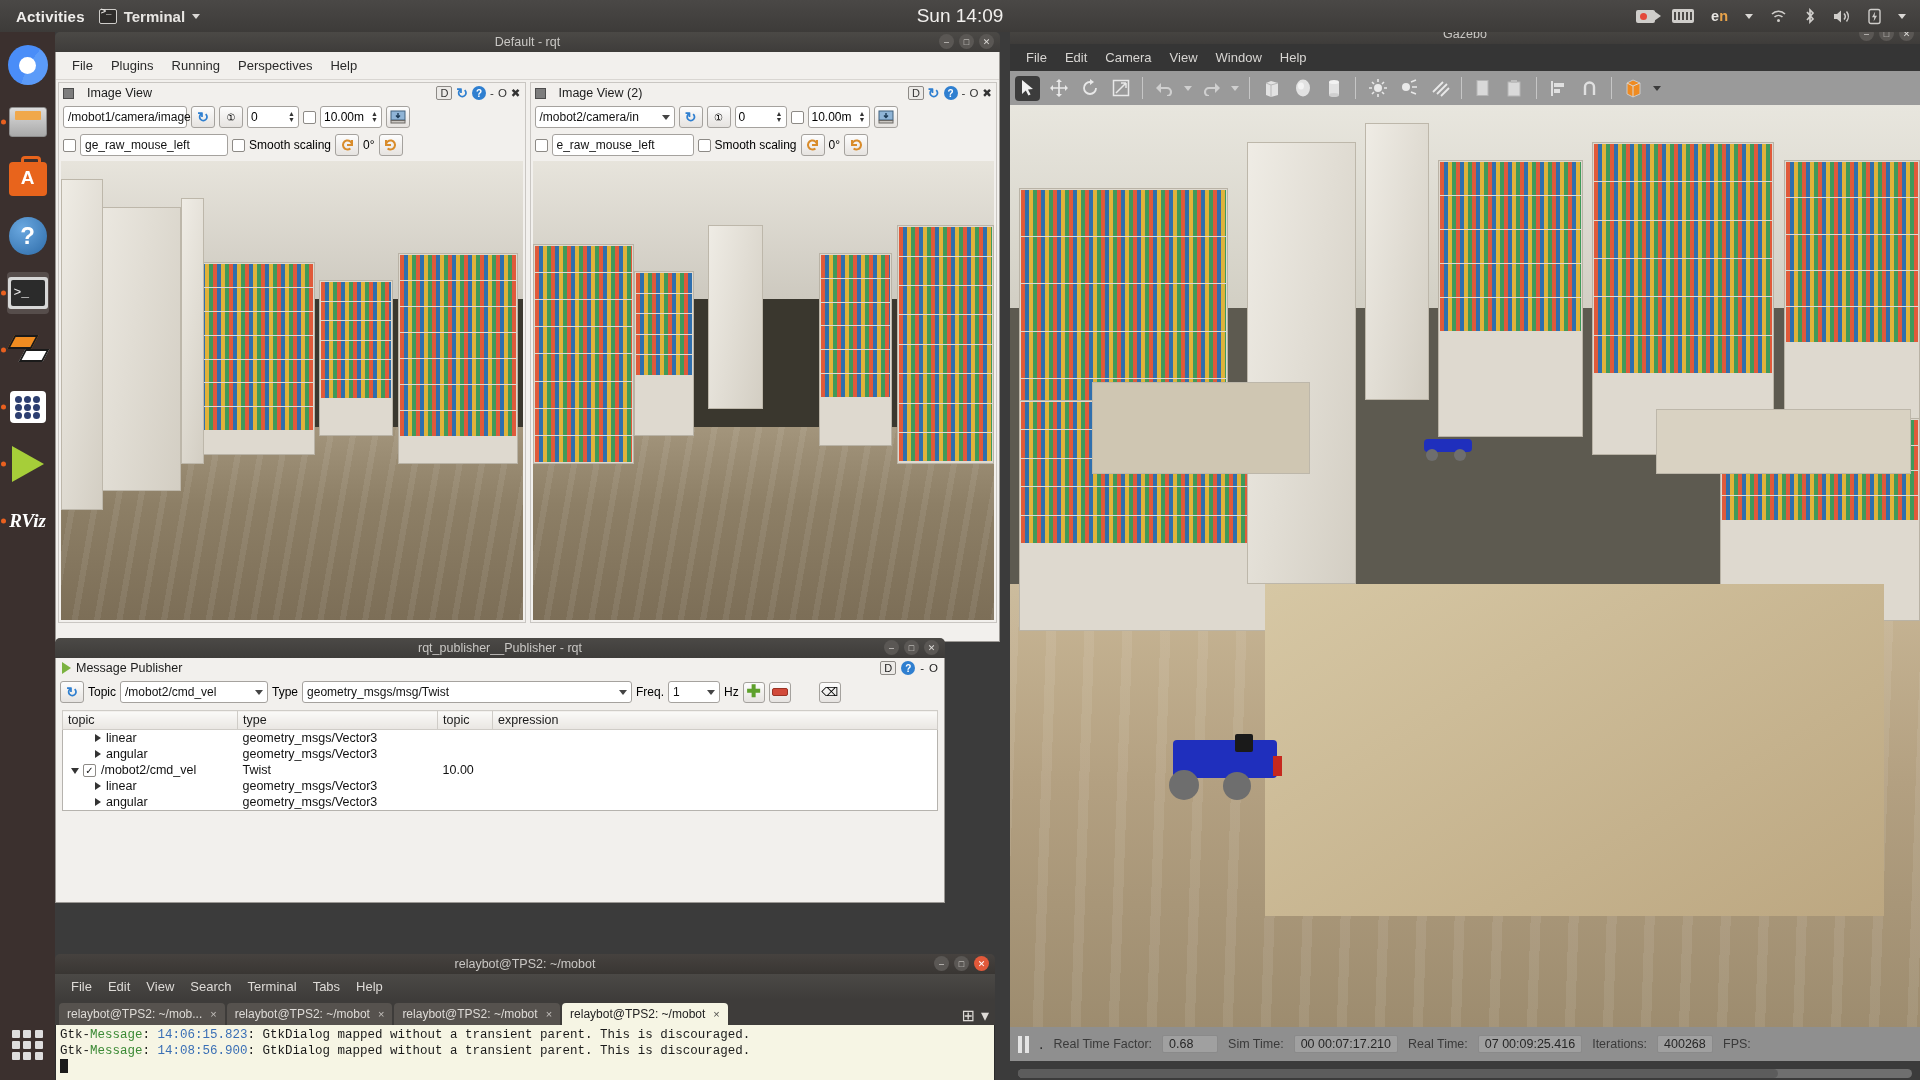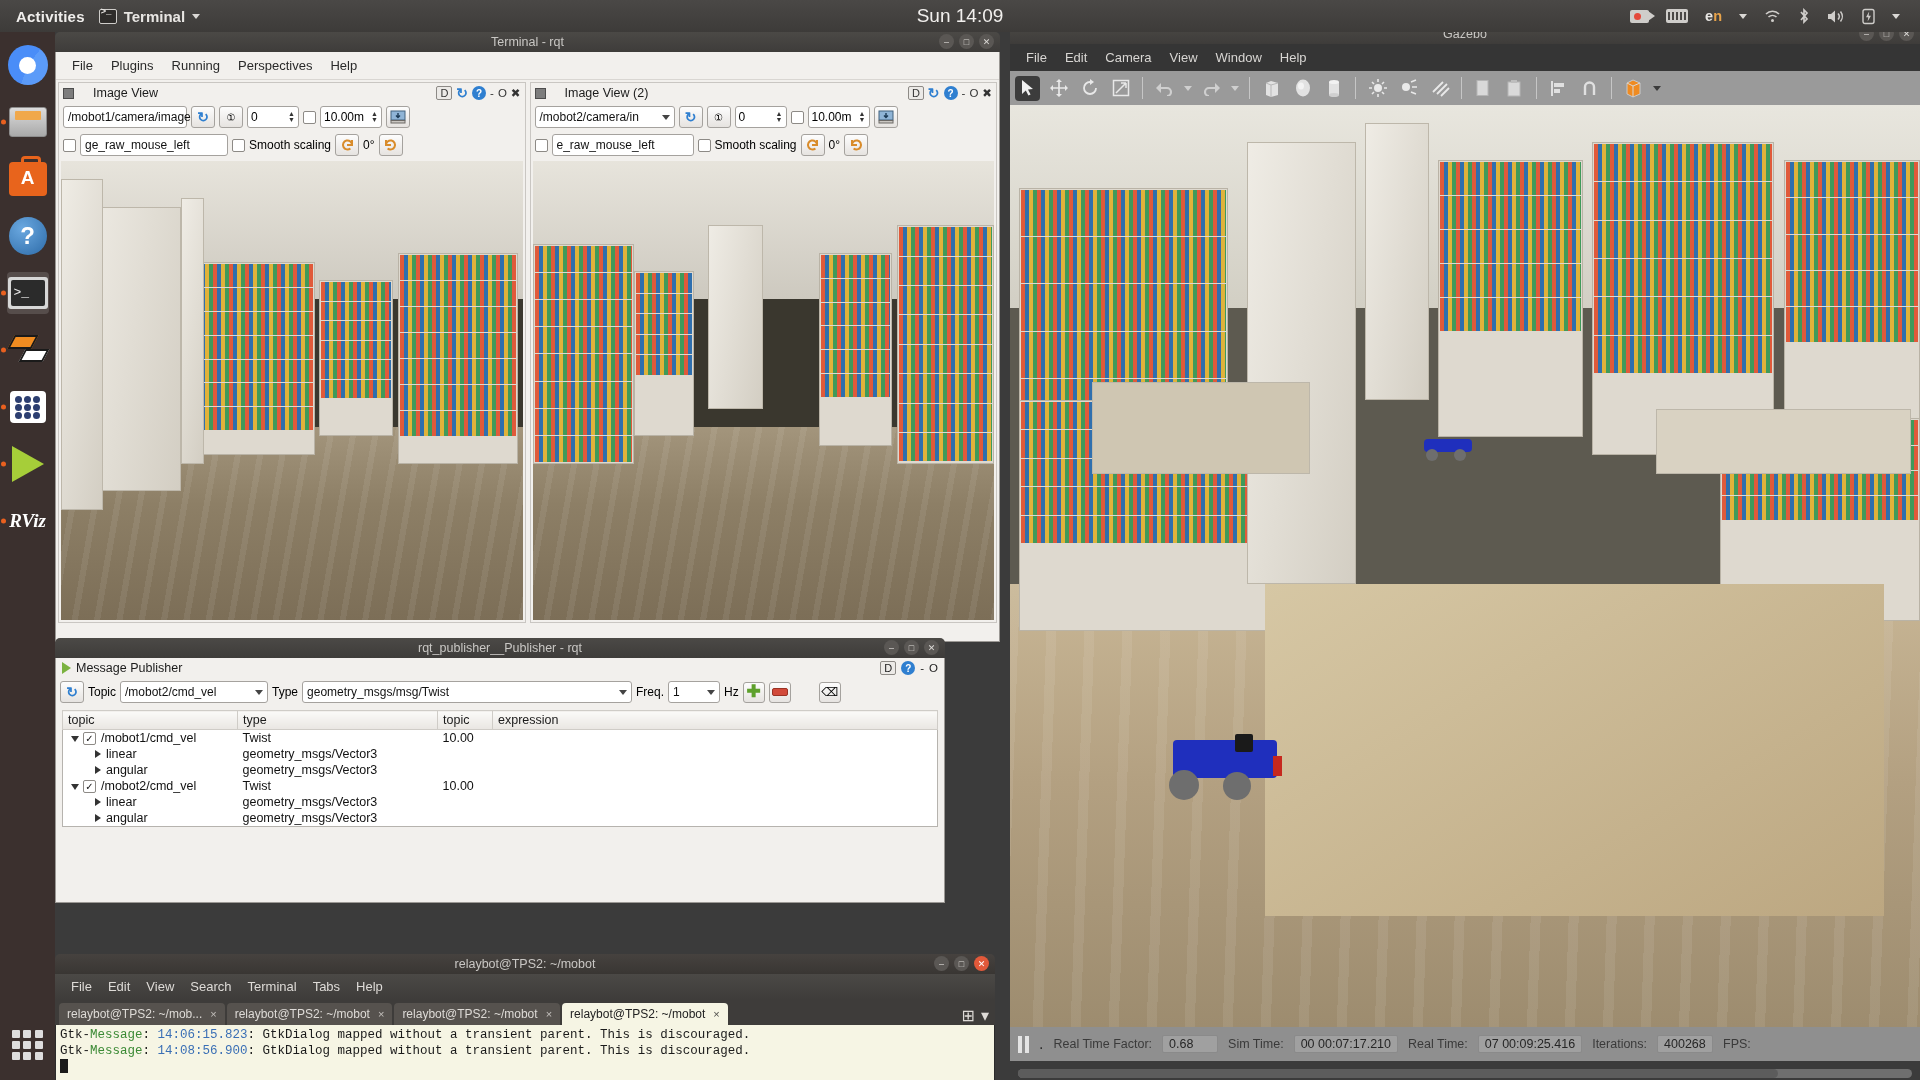--- a/index.html
+++ b/index.html
@@ -13,21 +13,21 @@
     display:flex; align-items:center; font-size:15px; z-index:100; }
   #topbar .act { padding:0 14px 0 16px; font-weight:bold; color:#f0eeec; letter-spacing:.2px;}
   #topbar .appmenu { display:flex; align-items:center; gap:7px; font-weight:bold; }
   .termglyph { width:18px; height:15px; border:1.6px solid #cfcdca; border-radius:2px;
     background:#2e2c2a; position:relative; }
   .termglyph:after{ content:">_"; position:absolute; left:1px; top:-3px; font-size:9px;
     color:#e8e6e3; font-family:"Liberation Mono",monospace;}
   .caret { width:0;height:0;border-left:4px solid transparent;border-right:4px solid transparent;
     border-top:5px solid #dad8d5; }
   #clock { position:absolute; left:50%; transform:translateX(-50%); font-size:19px; color:#f2f0ee;}
-  #tray { margin-left:auto; display:flex; align-items:center; gap:17px; padding-right:20px; }
+  #tray { margin-left:auto; display:flex; align-items:center; gap:17px; padding-right:14px; }
   #tray .ic { display:flex; align-items:center; }
   .rec-cam { width:19px;height:13px;background:#cfcdca;border-radius:2px;position:relative;}
   .rec-cam:before{content:"";position:absolute;right:-6px;top:1px;border-top:5px solid transparent;
     border-bottom:5px solid transparent;border-left:7px solid #cfcdca;}
   .rec-cam:after{content:"";position:absolute;left:4px;top:3px;width:7px;height:7px;border-radius:50%;background:#e4483a;}
   .kbd { width:22px;height:14px;background:#cfcdca;border-radius:2px;position:relative;}
   .kbd:after{content:"";position:absolute;left:2px;top:3px;right:2px;bottom:3px;
     background:repeating-linear-gradient(90deg,#4a4846 0 2px,transparent 2px 4px);}
   .lang { font-size:14.5px; font-weight:bold; }
   .lang .e{color:#e8e6e3;} .lang .n{color:#e8a34a;}
@@ -85,21 +85,21 @@
   .wb.close-red { background:#e2593a; color:#fff; }
   .menubar { display:flex; gap:2px; font-size:13px; padding:4px 8px; }
   .menubar span { padding:2px 8px; }
 
   
   #rqt { left:55px; top:32px; width:945px; height:610px; }
   #rqt .body { background:#f2f0ed; height:590px; border:1px solid #9b9894; border-top:none; }
   #rqt .menubar { color:#2a2a2a; border-bottom:1px solid #d9d6d2; }
   .panes { display:flex; height:545px; }
   .pane { flex:1; display:flex; flex-direction:column; border:1px solid #c9c6c2; margin:2px; background:#f2f0ed;}
-  .pane-hdr { display:flex;align-items:center;gap:19px;font-size:12.5px;padding:2px 4px;color:#1b1b1b;}
+  .pane-hdr { display:flex;align-items:center;gap:13px;font-size:12.5px;padding:2px 4px;color:#1b1b1b;}
   .pane-hdr .sq { width:11px;height:11px;background:#7d7d7d;border:1px solid #4d4d4d;}
   .pane-hdr .hdrbtns{ margin-left:auto; display:flex;align-items:center;gap:4px;font-size:11.5px;color:#333;}
   .dbox { border:1px solid #8d8a86; background:#eceae7; padding:0 3px; font-size:11px; border-radius:2px;}
   .refresh-ic { color:#2f7fd0; font-size:14px; font-weight:bold; }
   .qmark { width:14px;height:14px;border-radius:50%;background:#2f7fd0;color:#fff;font-size:10px;
     display:flex;align-items:center;justify-content:center;font-weight:bold;}
   .toolrow { display:flex; align-items:center; gap:4px; padding:3px 4px; font-size:12px; }
   .combo { border:1px solid #a5a29e; background:#fff; border-radius:3px; height:22px;
     display:flex;align-items:center; padding:0 4px; font-size:12px; color:#111; gap:4px;}
   .combo .tri{ width:0;height:0;border-left:4px solid transparent;border-right:4px solid transparent;
@@ -303,21 +303,21 @@
           <i></i>
           <i></i>
           <i></i>
           <i></i>
         </span>
       </div>
   </div>
 
   <div class="win" id="rqt">
     <div class="titlebar">
-      <span>Terminal - rqt</span>
+      <span>Default - rqt</span>
       <span class="wbtns">
         <span class="wb">–</span>
         <span class="wb">□</span>
         <span class="wb">✕</span>
       </span>
     </div>
     <div class="body">
       <div class="menubar">
         <span>File</span>
         <span>Plugins</span>
@@ -594,26 +594,20 @@
       <table class="ptable">
         <thead>
           <tr>
             <th style="width:175px">topic</th>
             <th style="width:200px">type</th>
             <th style="width:55px">topic</th>
             <th>expression</th>
           </tr>
         </thead>
         <tbody id="pub-rows">
-            <tr>
-              <td style="padding-left: 8px;"><span class="tri-d"></span><span class="cbx" style="margin-right: 5px;">✓</span><span>/mobot1/cmd_vel</span></td>
-              <td>Twist</td>
-              <td>10.00</td>
-              <td></td>
-            </tr>
             <tr>
               <td style="padding-left: 32px;"><span class="tri-r"></span><span>linear</span></td>
               <td>geometry_msgs/Vector3</td>
               <td></td>
               <td></td>
             </tr>
             <tr>
               <td style="padding-left: 32px;"><span class="tri-r"></span><span>angular</span></td>
               <td>geometry_msgs/Vector3</td>
               <td></td>

